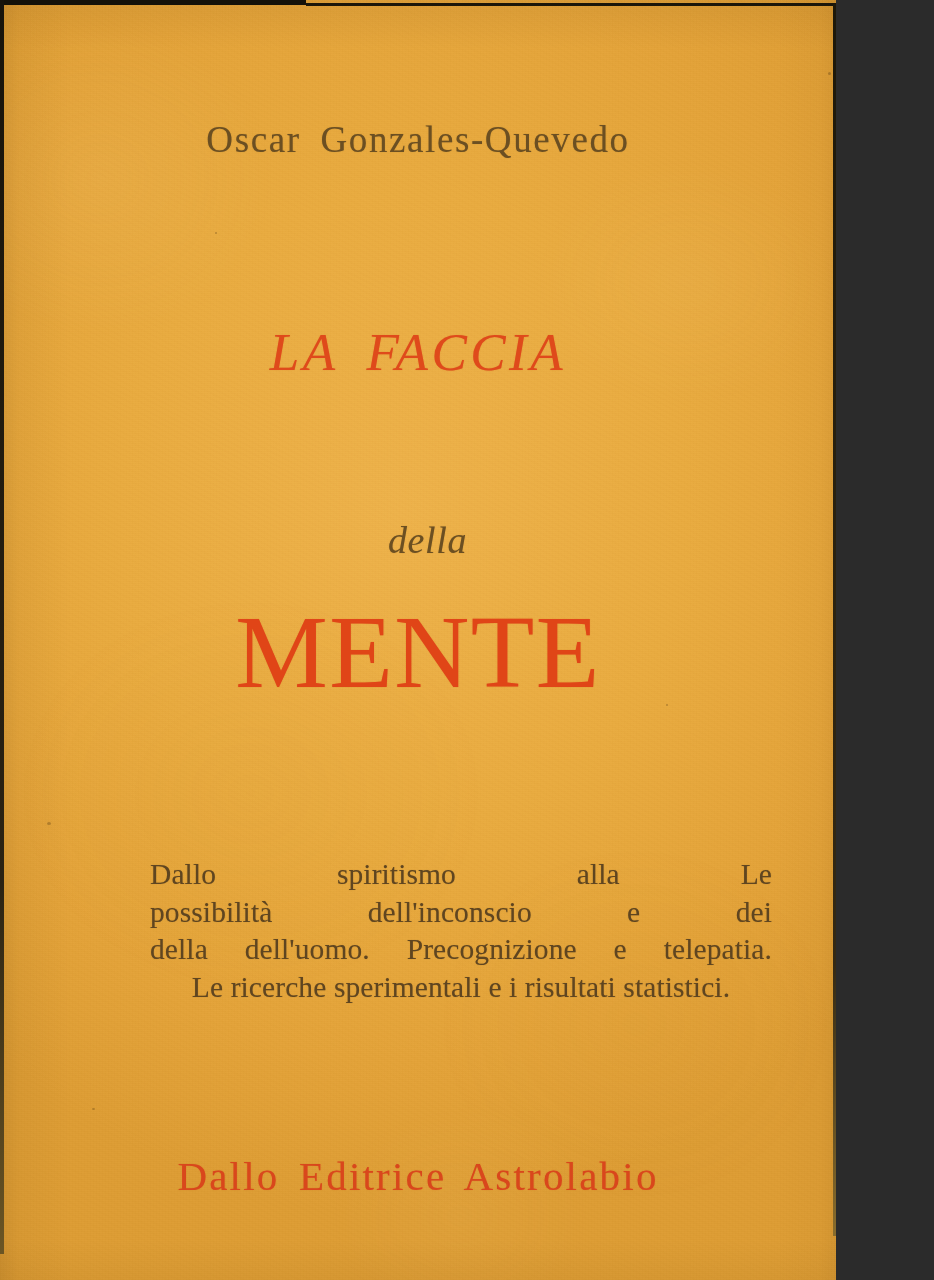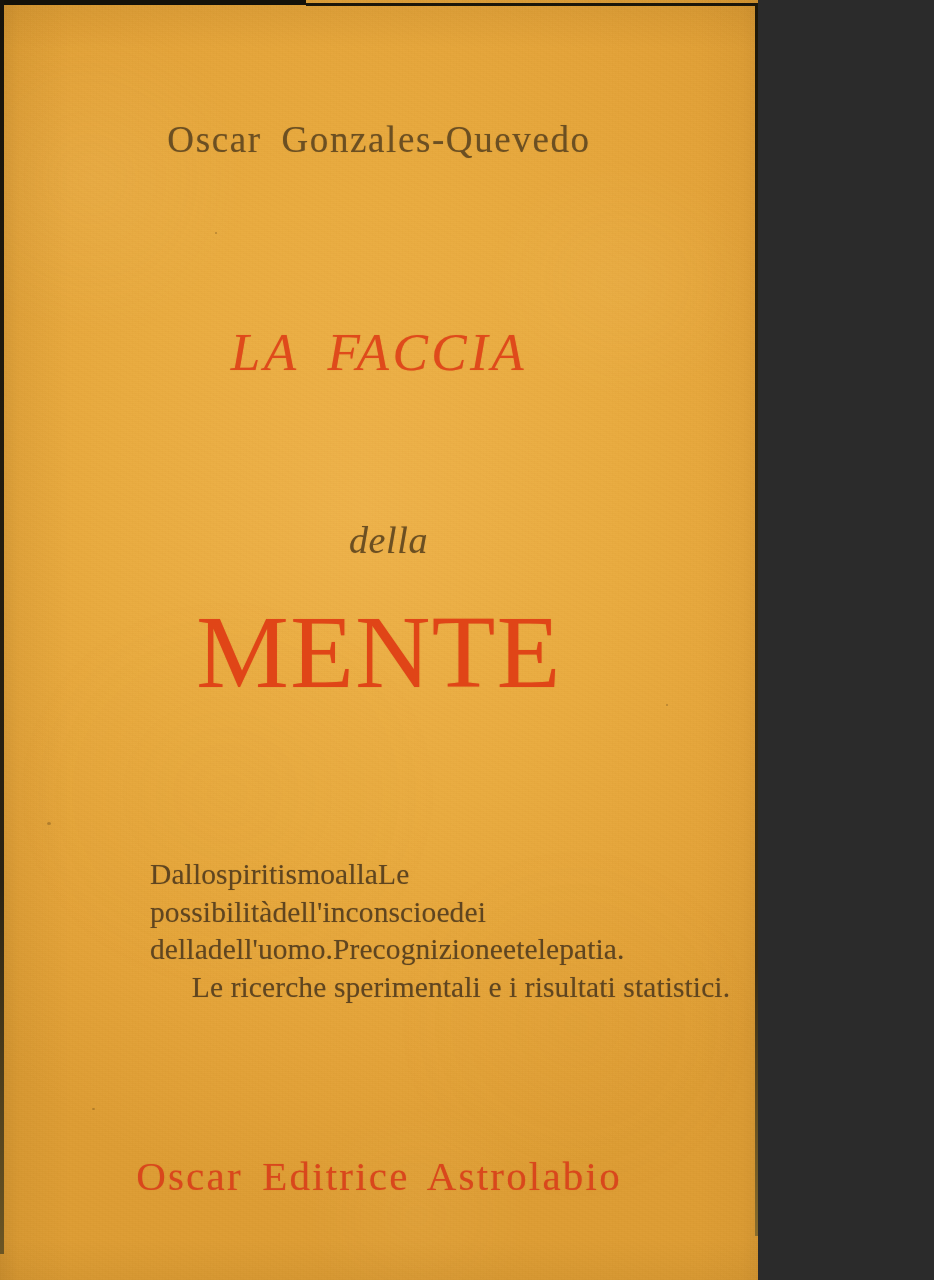--- a/index.html
+++ b/index.html
@@ -3,21 +3,21 @@
 <meta charset="utf-8">
 <style>
   html, body {
     margin: 0;
     padding: 0;
     background: #2b2b2b;
   }
 
   #cover {
     position: relative;
-    width: 758px;
+    width: 836px;
     height: 1280px;
     overflow: hidden;
     background: #e5e5e5;
     font-family: "Liberation Serif", "DejaVu Serif", serif;
     -webkit-font-smoothing: antialiased;
   }
 
   
   #paper-base {
     position: absolute;
@@ -137,20 +137,21 @@
     color: #5f4520;
     letter-spacing: 0.1px;
     text-shadow: 0 0 1px rgba(80,58,26,0.3);
   }
   #blurb .bl {
     display: block;
     white-space: nowrap;
   }
   #blurb .bl.j {
     display: flex;
+    justify-content: space-between;
   }
   #blurb .bl.j > span { white-space: pre; }
 
   #publisher {
     left: 0; right: 0;
     top: 1152px;
     text-align: center;
     font-size: 41px;
     letter-spacing: 2.2px;
     word-spacing: 7px;
@@ -207,15 +208,15 @@
     <div class="bl j">
       <span>della</span>
       <span>dell'uomo.</span>
       <span>Precognizione</span>
       <span>e</span>
       <span>telepatia.</span>
     </div>
     <div class="bl">Le ricerche sperimentali e i risultati statistici.</div>
   </div>
 
-  <div class="txt" id="publisher">Oscar Editrice Astrolabio</div>
+  <div class="txt" id="publisher">Dallo Editrice Astrolabio</div>
 
 </div>
 
 </body></html>

